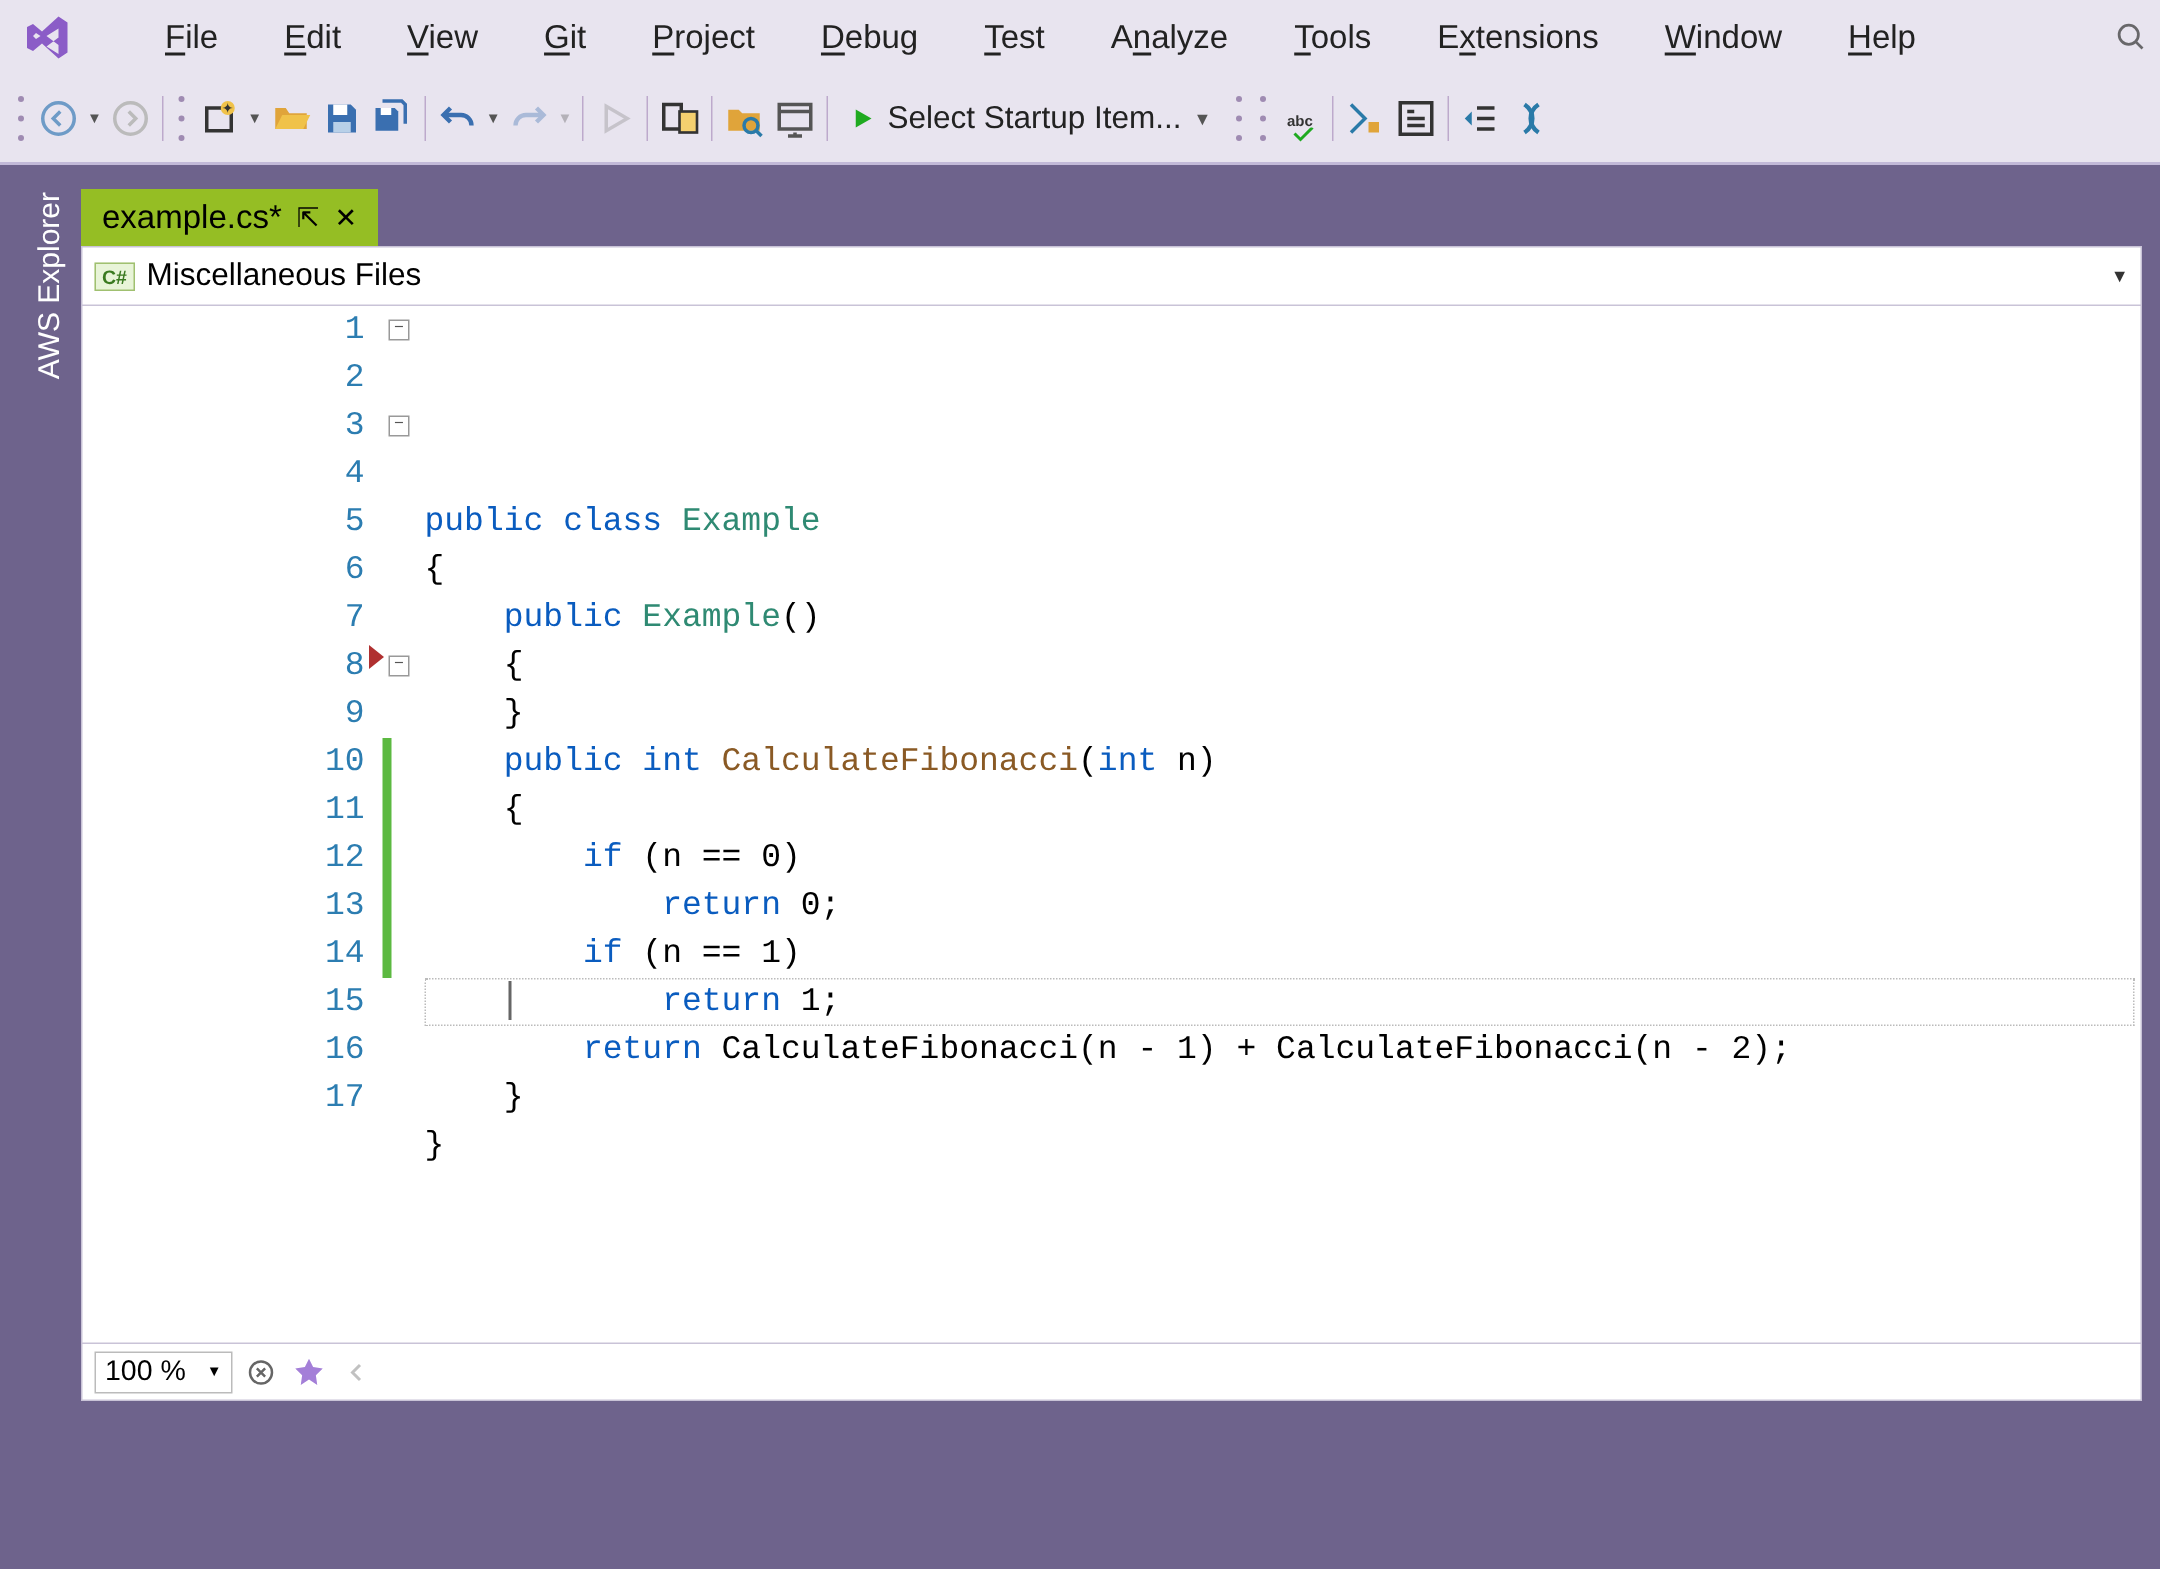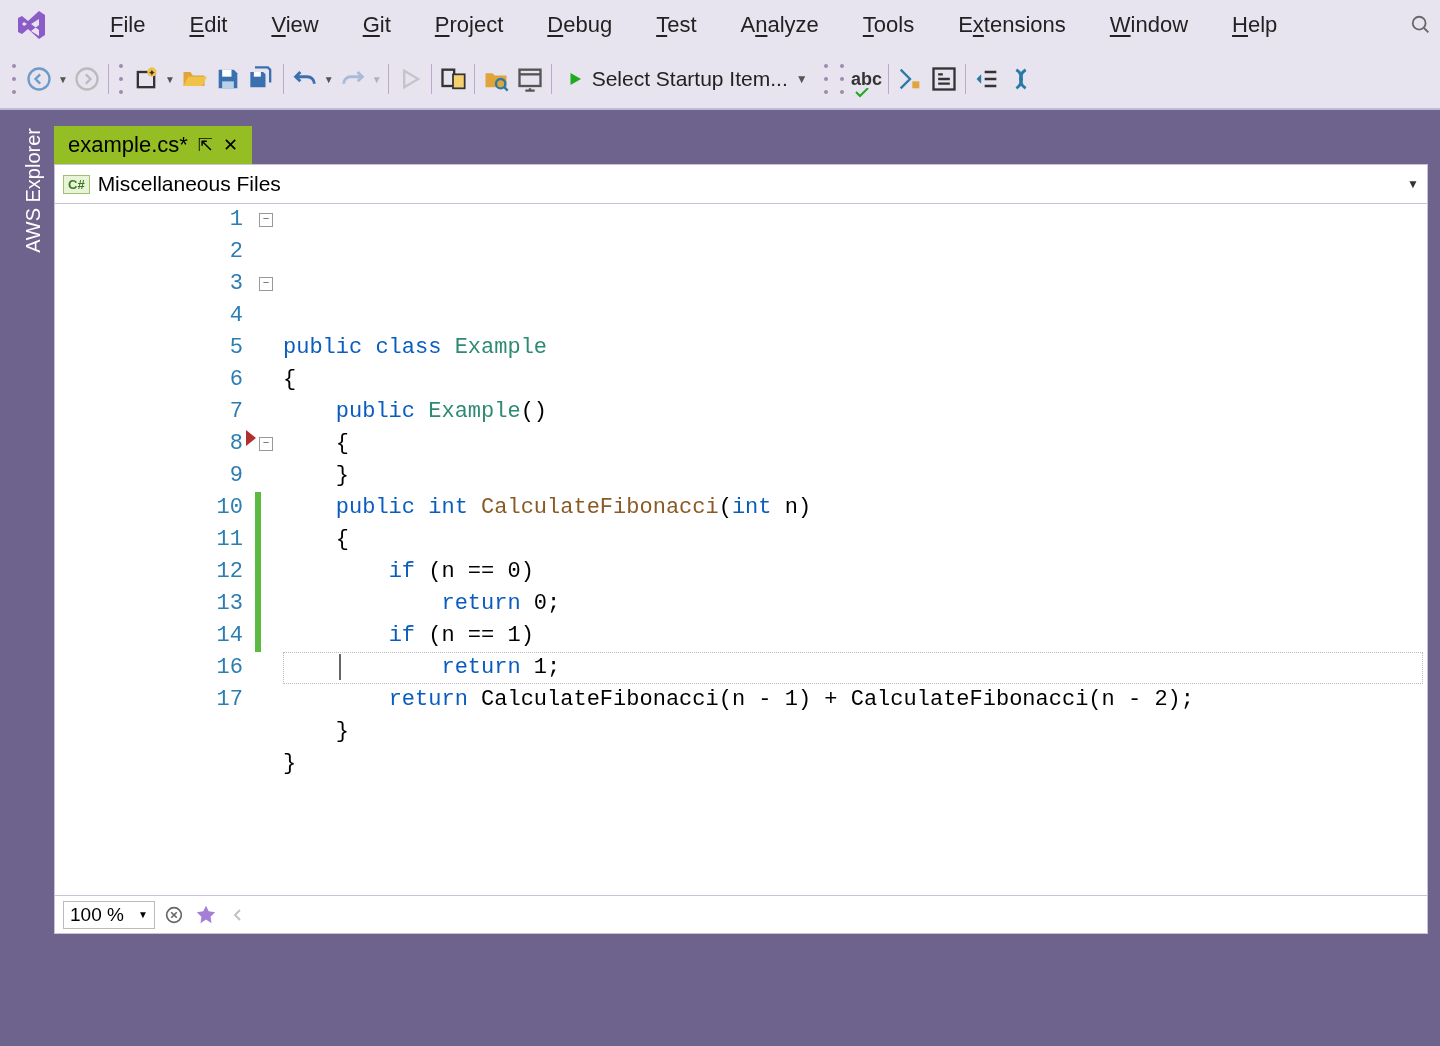--- a/index.html
+++ b/index.html
@@ -379,21 +379,21 @@
       <i></i>
     </div>
   <div class="grip">
       <i></i>
       <i></i>
       <i></i>
     </div>
 
   <div class="tb-icon">
     <div style="position:relative">
-      <span style="font-size:18px;font-weight:bold;color:#333">abc</span>
+      <span style="font-size:10px;font-weight:bold;color:#333">abc</span>
       <svg width="14" height="10" viewBox="0 0 14 10" style="position:absolute;bottom:-8px;left:4px">
           <path d="M1 4l4 4 8-8" fill="none" stroke="#1faa20" stroke-width="2"></path>
         </svg>
     </div>
   </div>
 
   <div class="tb-sep"></div>
 
   <div class="tb-icon">
     <svg class="svgbtn" viewBox="0 0 24 24" fill="none" stroke="#2a7aa8" stroke-width="2">
@@ -456,20 +456,21 @@
           <span class="num">5</span>
           <span class="num">6</span>
           <span class="num">7</span>
           <span class="num">8</span>
           <span class="num">9</span>
           <span class="num">10</span>
           <span class="num">11</span>
           <span class="num">12</span>
           <span class="num">13</span>
           <span class="num">14</span>
+          <span class="num">15</span>
           <span class="num">16</span>
           <span class="num">17</span>
         </div>
       <div class="fold-col" id="foldcol">
         <div class="change-bar"></div>
       <div class="fold-box" style="top: 9px;">−</div>
           <div class="fold-box" style="top: 73px;">−</div>
           <div class="fold-box" style="top: 233px;">−</div>
         </div>
       <div class="code" id="code">

